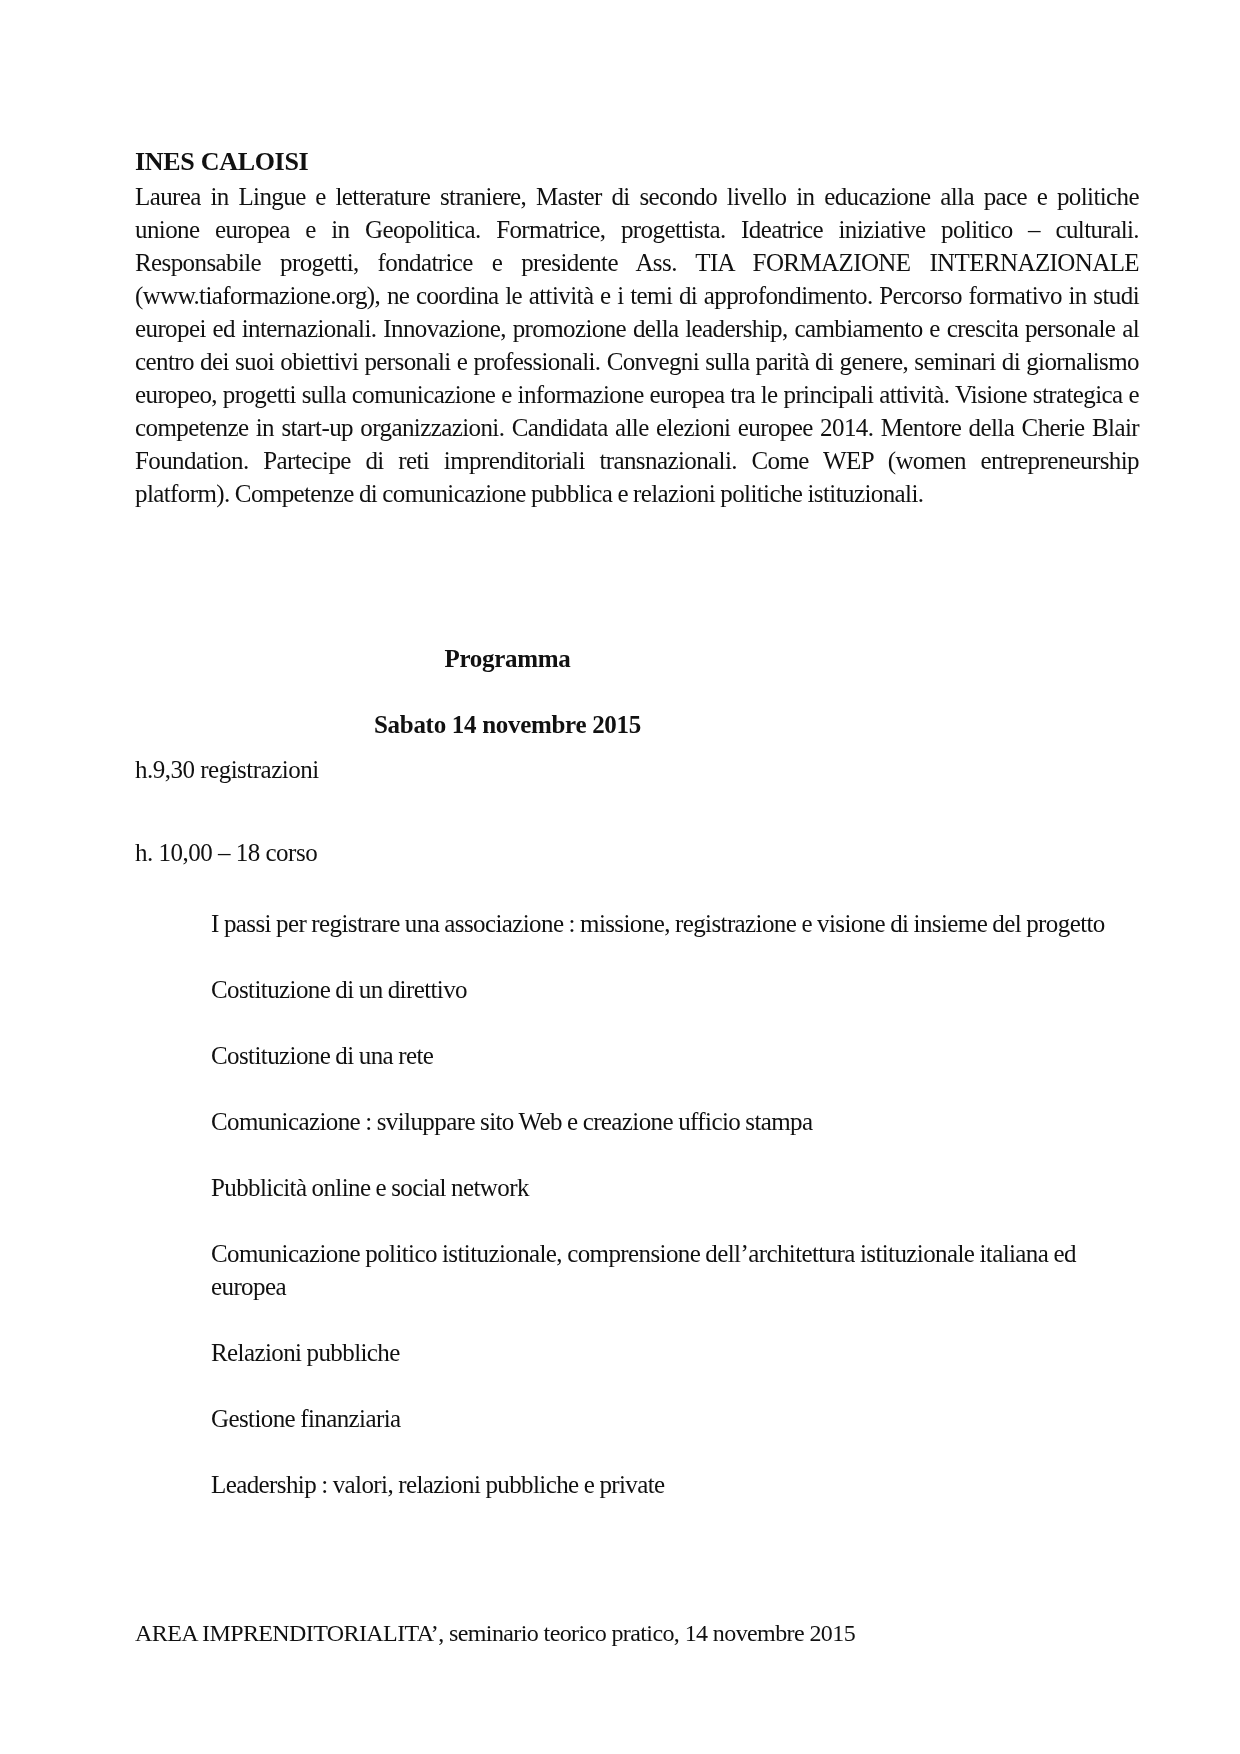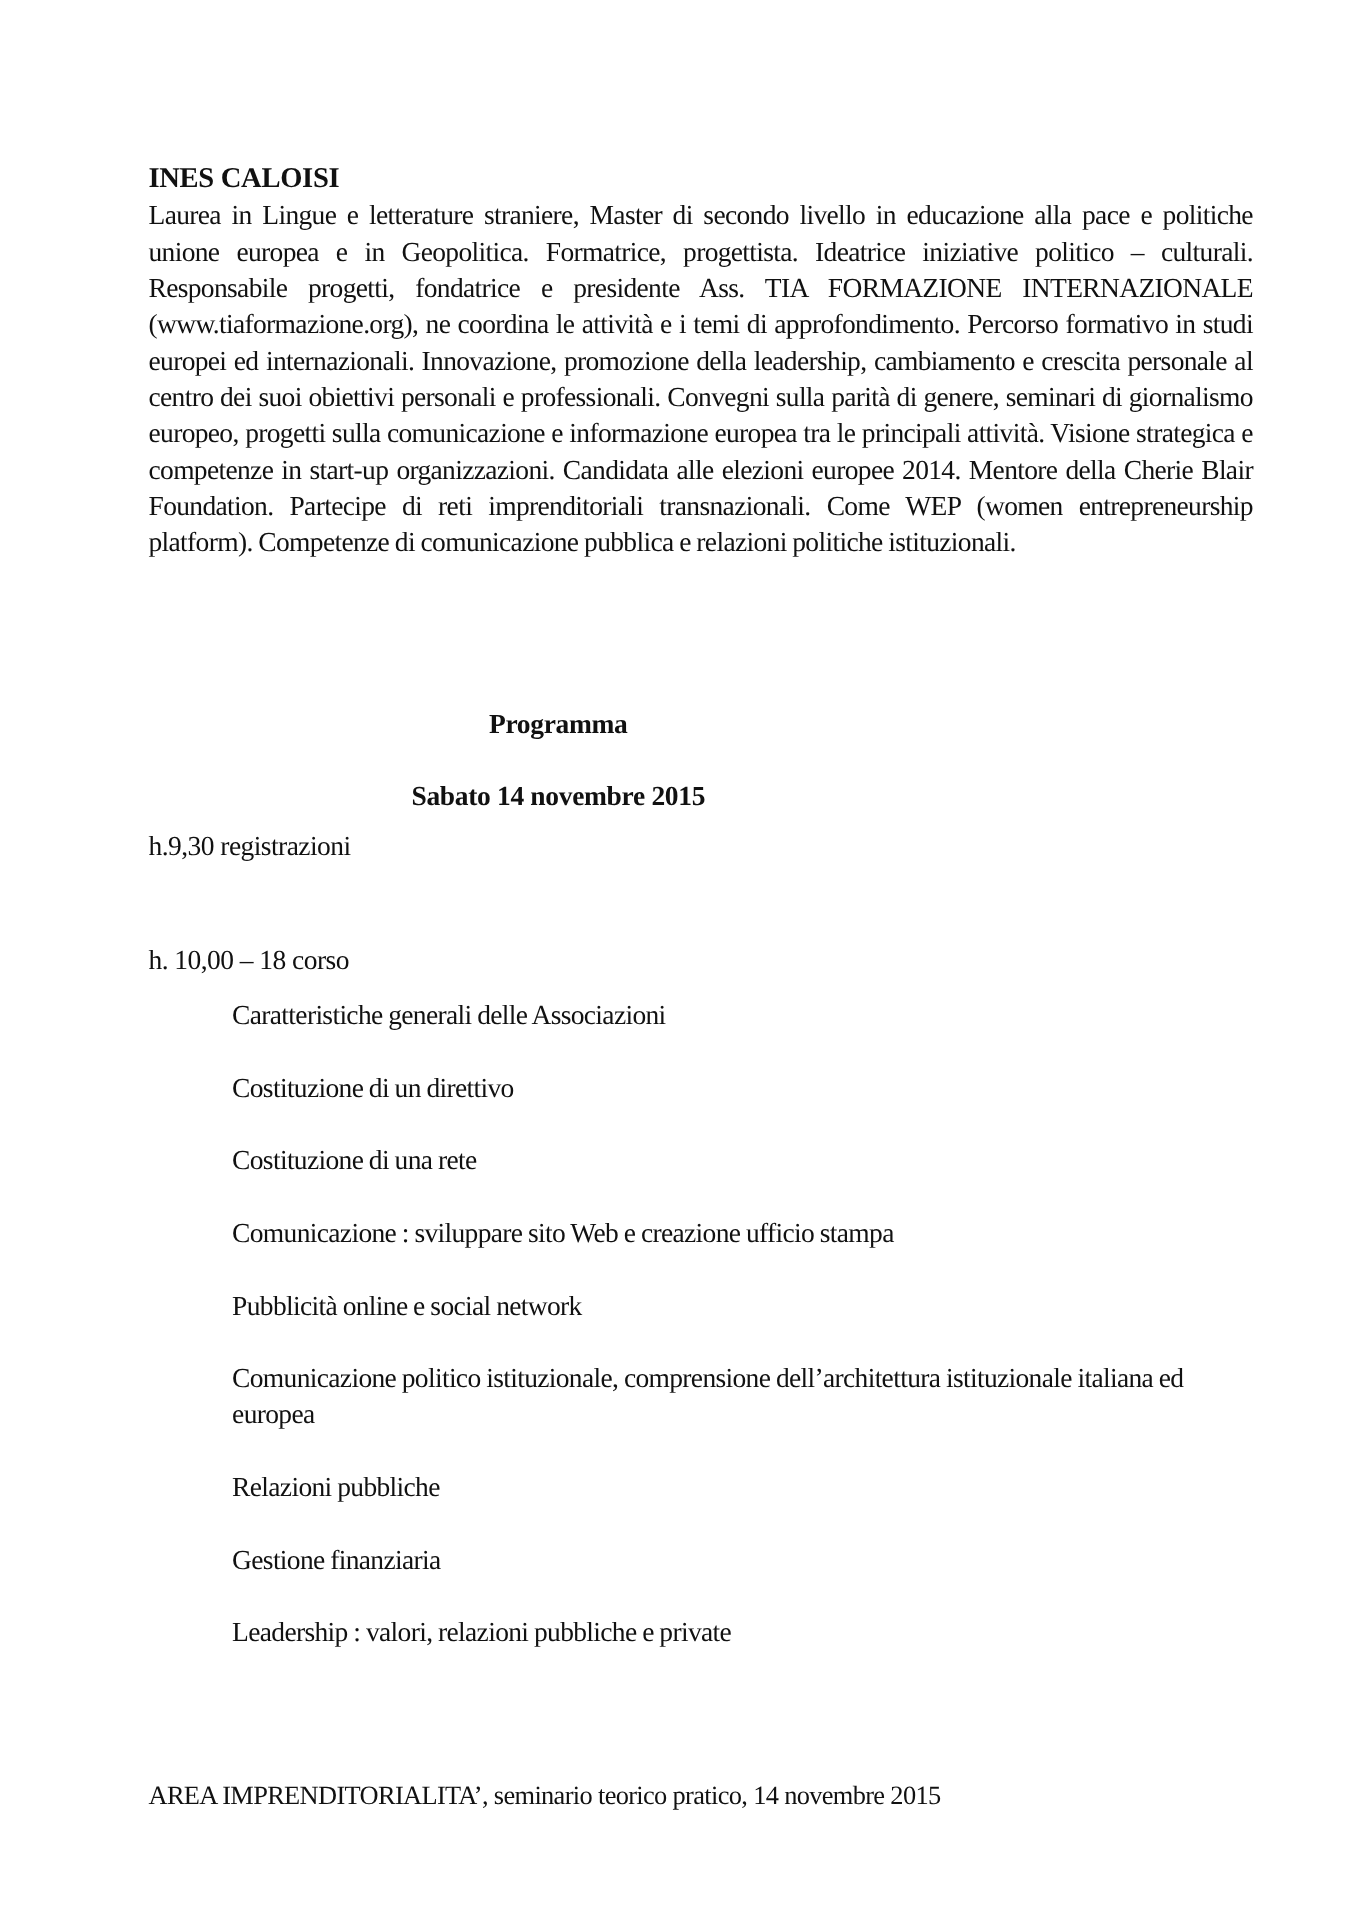--- a/index.html
+++ b/index.html
@@ -24,21 +24,21 @@
       font-size: 25px; font-weight: bold; line-height: 32px;
       letter-spacing: -0.3px;
     }
     .prog-title { top: 643px; }
     .prog-date { top: 709px; }
     .sched {
       position: absolute; left: 118px;
       font-size: 25px; line-height: 32px; letter-spacing: -0.5px;
     }
     .s1 { top: 754px; }
-    .s2 { top: 858px; }
+    .s2 { top: 837px; }
     .topics {
       position: absolute; left: 194px; top: 907px; width: 930px;
       margin: 0; padding: 0; list-style: none;
     }
     .topic {
       font-size: 25px; line-height: 33px; letter-spacing: -0.6px; word-spacing: -0.5px;
       margin: 0 0 33px 0;
     }
     .footer {
       position: absolute; left: 118px; top: 1618px;
@@ -52,21 +52,21 @@
   <div class="author-name">INES CALOISI</div>
   <div class="bio last">Laurea in Lingue e letterature straniere, Master di secondo livello in educazione alla pace e politiche unione europea e in Geopolitica. Formatrice, progettista. Ideatrice iniziative politico – culturali. Responsabile progetti, fondatrice e presidente Ass. TIA FORMAZIONE INTERNAZIONALE (www.tiaformazione.org), ne coordina le attività e i temi di approfondimento. Percorso formativo in studi europei ed internazionali. Innovazione, promozione della leadership, cambiamento e crescita personale al centro dei suoi obiettivi personali e professionali. Convegni sulla parità di genere, seminari di giornalismo europeo, progetti sulla comunicazione e informazione europea tra le principali attività. Visione strategica e competenze in start-up organizzazioni. Candidata alle elezioni europee 2014. Mentore della Cherie Blair Foundation. Partecipe di reti imprenditoriali transnazionali. Come WEP (women entrepreneurship platform). Competenze di comunicazione pubblica e relazioni politiche istituzionali.</div>
 
   <div class="center-heading prog-title">Programma</div>
   <div class="center-heading prog-date">Sabato 14 novembre 2015</div>
 
   <div class="sched s1">h.9,30 registrazioni</div>
   <div class="sched s2">h. 10,00 – 18 corso</div>
 
   <ul class="topics">
-    <li class="topic">Caratteristiche generali delle Associazioni</li>
+    <li class="topic">I passi per registrare una associazione : missione, registrazione e visione di insieme del progetto</li>
     <li class="topic">Costituzione di un direttivo</li>
     <li class="topic">Costituzione di una rete</li>
     <li class="topic">Comunicazione : sviluppare sito Web e creazione ufficio stampa</li>
     <li class="topic">Pubblicità online e social network</li>
     <li class="topic">Comunicazione politico istituzionale, comprensione dell’architettura istituzionale italiana ed europea</li>
     <li class="topic">Relazioni pubbliche</li>
     <li class="topic">Gestione finanziaria</li>
     <li class="topic">Leadership : valori, relazioni pubbliche e private</li>
   </ul>
 

